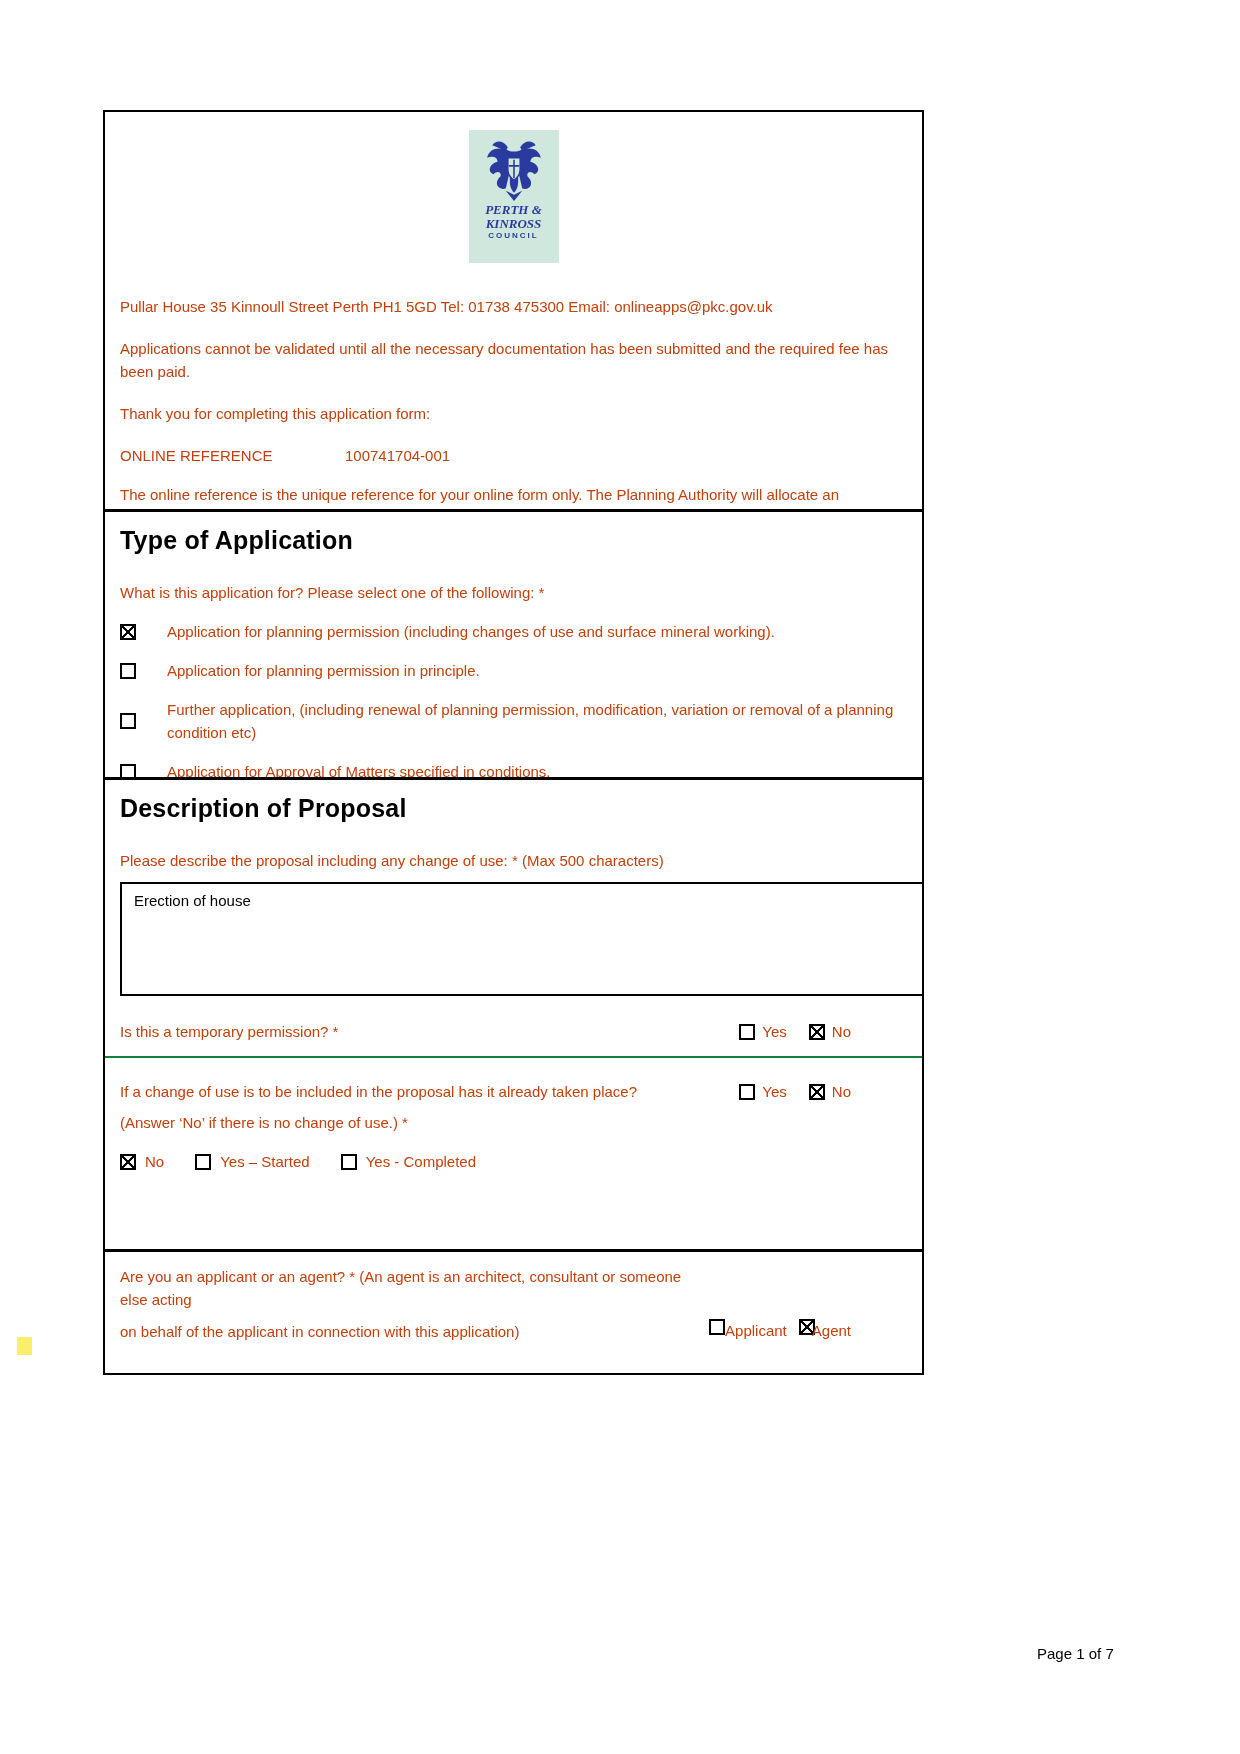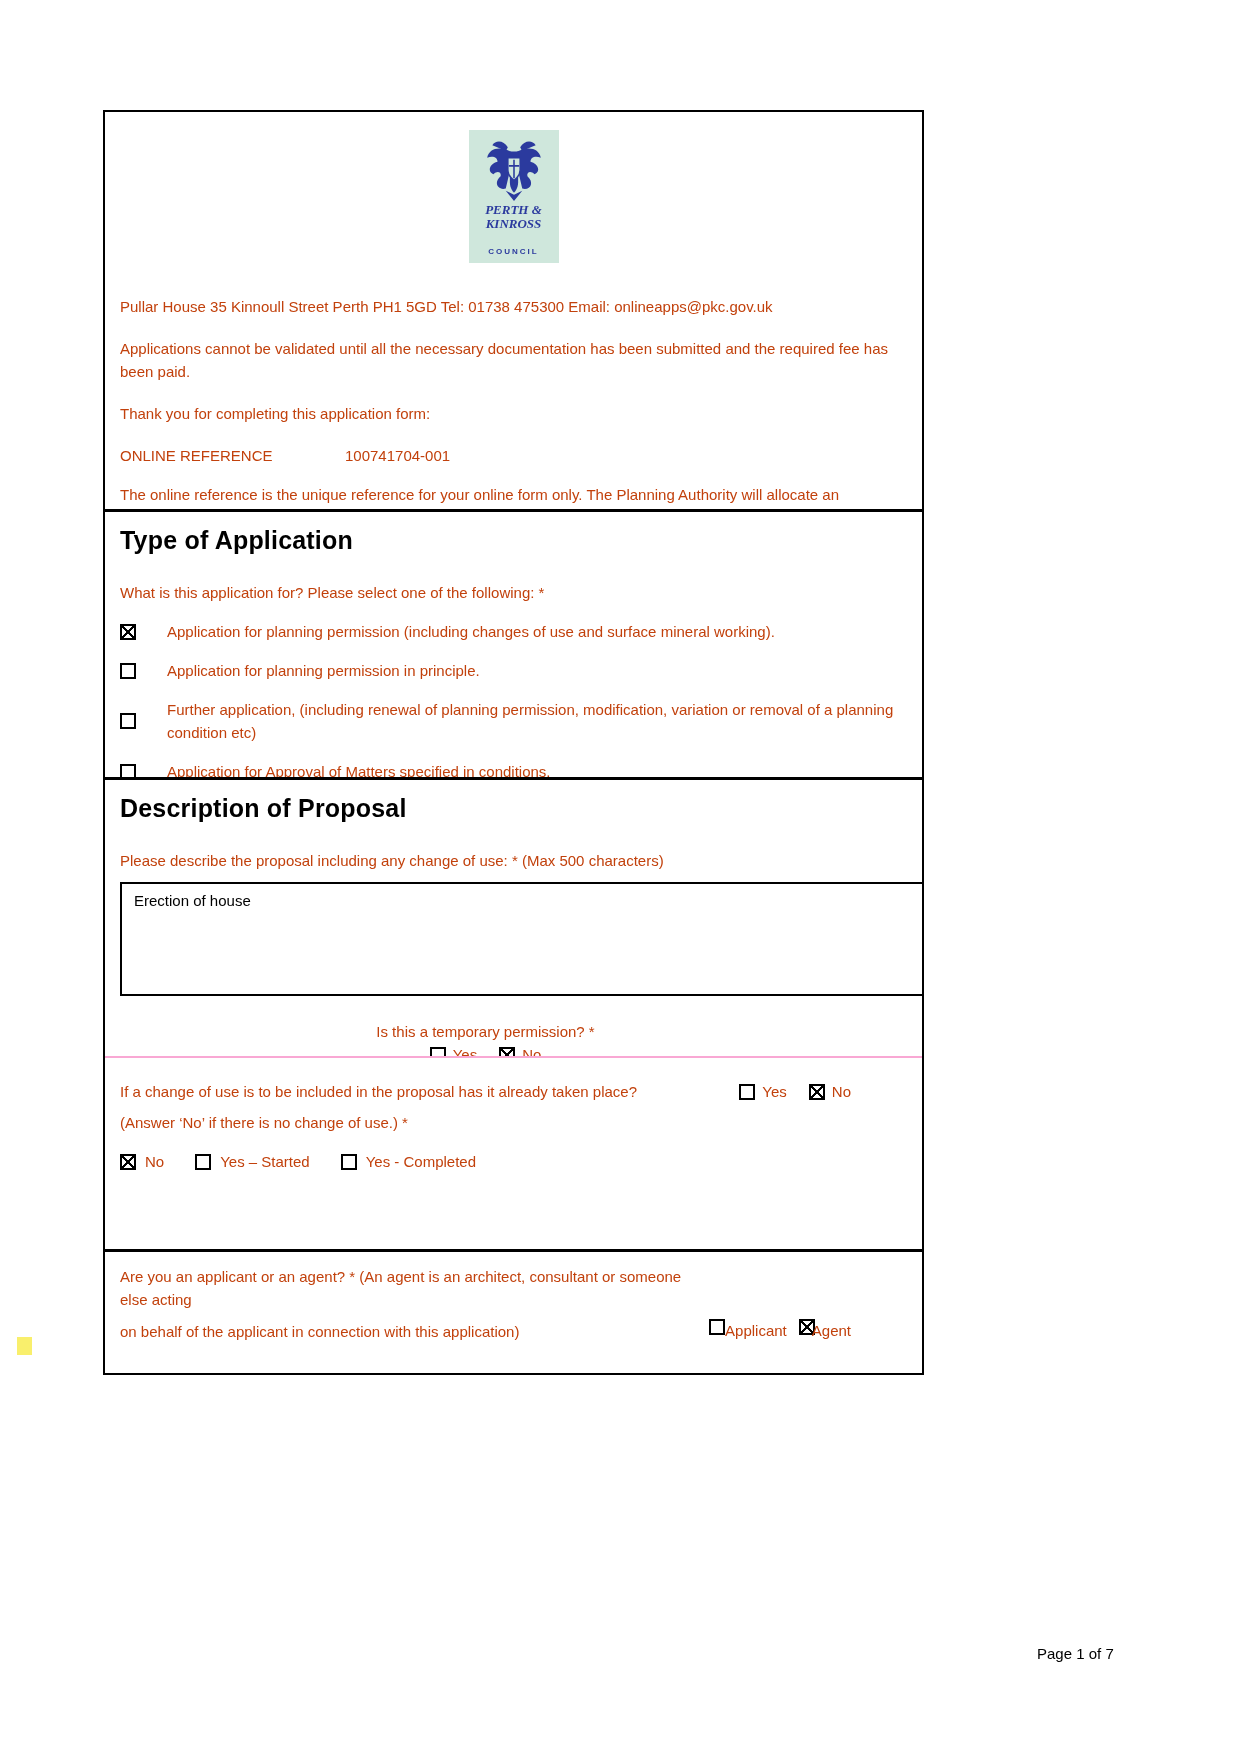--- a/index.html
+++ b/index.html
@@ -5,51 +5,51 @@
   * { margin:0; padding:0; box-sizing:border-box; }
   html,body { background:#ffffff; }
   body { font-family:"Liberation Sans", sans-serif; color:#000; }
   .page { position:relative; width:1240px; height:1754px; background:#fff; overflow:hidden; }
 
   .formbox { position:absolute; left:103px; top:110px; width:821px; border:2px solid #000; background:#fff; }
   .section { padding:0 15px; overflow:hidden; }
   .sec-header { height:397px; }
   .sec-type { height:268px; border-top:3px solid #000; }
   .sec-desc { height:279px; border-top:3px solid #000; }
-  .sec-change { height:193px; border-top:2px solid #f9a8d4; }
+  .sec-change { height:193px; border-top:2px solid #15803d; }
   .sec-applicant { height:124px; border-top:3px solid #000; }
 
   .body-text { font-size:15px; line-height:23px; color:#c2410c; }
   .h1 { font-size:25px; font-weight:bold; letter-spacing:0.2px; }
 
   
   .logo { width:90px; height:133px; margin:18px auto 0 auto; background:#cfe7dc; display:flex; flex-direction:column; align-items:center; padding-top:7px; }
   .logo-crest { width:58px; height:66px; }
   .logo-line { font-family:"Liberation Serif", serif; font-style:italic; font-weight:bold; font-size:13px; line-height:14px; color:#2b3a9e; }
-  .logo-council { font-size:8px; font-weight:bold; letter-spacing:2px; color:#2b3a9e; margin-top:16px; }
+  .logo-council { font-size:8px; font-weight:bold; letter-spacing:2px; color:#2b3a9e; margin-top:0; }
 
   .address { margin-top:32px; }
   .para { margin-top:19px; }
   .refrow { margin-top:19px; display:flex;align-items:center; }
   .reflabel { width:225px; flex:none; }
   .refnote { margin-top:16px; }
 
   .sec-title { margin-top:14px; }
   .question { margin-top:26px; }
 
   .opt-row { display:flex; align-items:center; gap:31px; margin-top:16px; }
   .opt-row:first-of-type { margin-top:20px; }
 
   .cb { width:16px; height:16px; border:2px solid #000; background:#fff; flex:none; display:inline-block; }
   .cb.checked { background-image:
       linear-gradient(45deg,  transparent 42%, #000 42%, #000 58%, transparent 58%),
       linear-gradient(135deg, transparent 42%, #000 42%, #000 58%, transparent 58%); }
 
   .descbox { margin-top:10px; width:1000px; height:114px; border:2px solid #000; padding:8px 12px; font-size:15px; }
-  .temp-row { margin-top:24px; display:flex; align-items:center; justify-content:space-between; padding-right:56px;flex-direction:column; }
+  .temp-row { margin-top:24px; display:flex; align-items:center; justify-content:space-between; padding-right:56px; }
 
   .yn-cluster { display:flex; align-items:center; gap:7px; }
   .yn-gap { width:8px; flex:none; }
 
   .cu-row1 { margin-top:22px; display:flex; align-items:center; justify-content:space-between; padding-right:56px; }
   .cu-line2 { margin-top:8px; }
   .work-q { margin-top:23px; }
   .work-row { margin-top:16px; display:flex; align-items:center; gap:9px; }
   .work-gap { width:13px; flex:none; }
 

